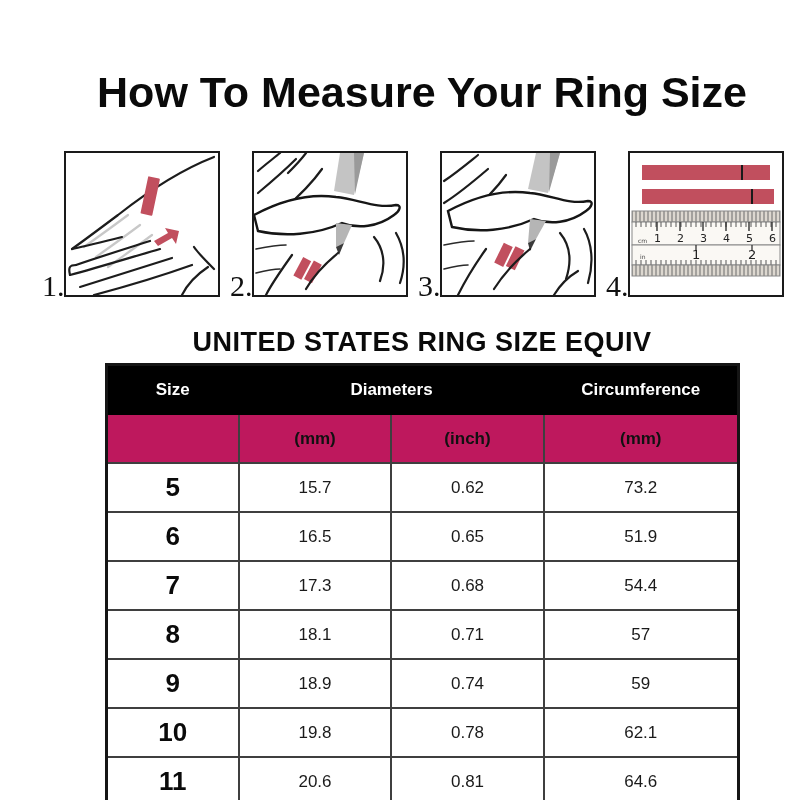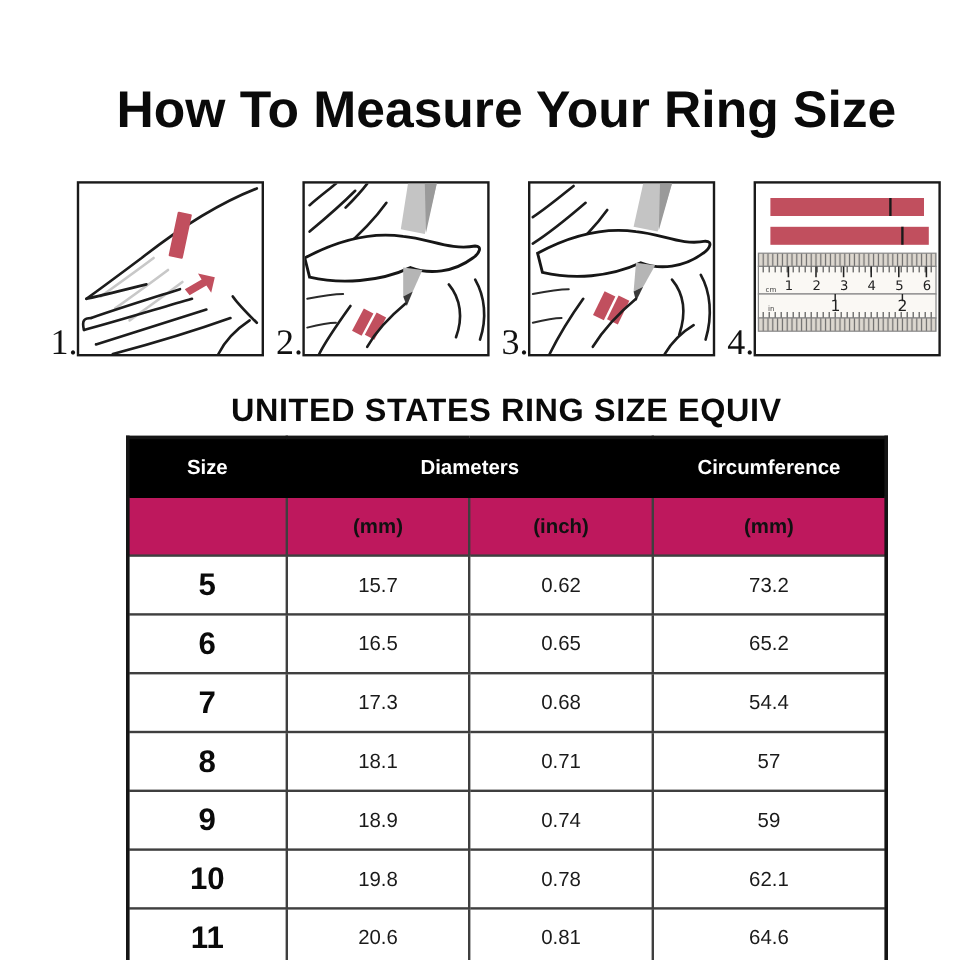--- a/index.html
+++ b/index.html
@@ -243,21 +243,21 @@
       <tr>
         <td class="size-cell">5</td>
         <td class="val-cell">15.7</td>
         <td class="val-cell">0.62</td>
         <td class="val-cell">73.2</td>
       </tr>
       <tr>
         <td class="size-cell">6</td>
         <td class="val-cell">16.5</td>
         <td class="val-cell">0.65</td>
-        <td class="val-cell">65.2</td>
+        <td class="val-cell">51.9</td>
       </tr>
       <tr>
         <td class="size-cell">7</td>
         <td class="val-cell">17.3</td>
         <td class="val-cell">0.68</td>
         <td class="val-cell">54.4</td>
       </tr>
       <tr>
         <td class="size-cell">8</td>
         <td class="val-cell">18.1</td>

